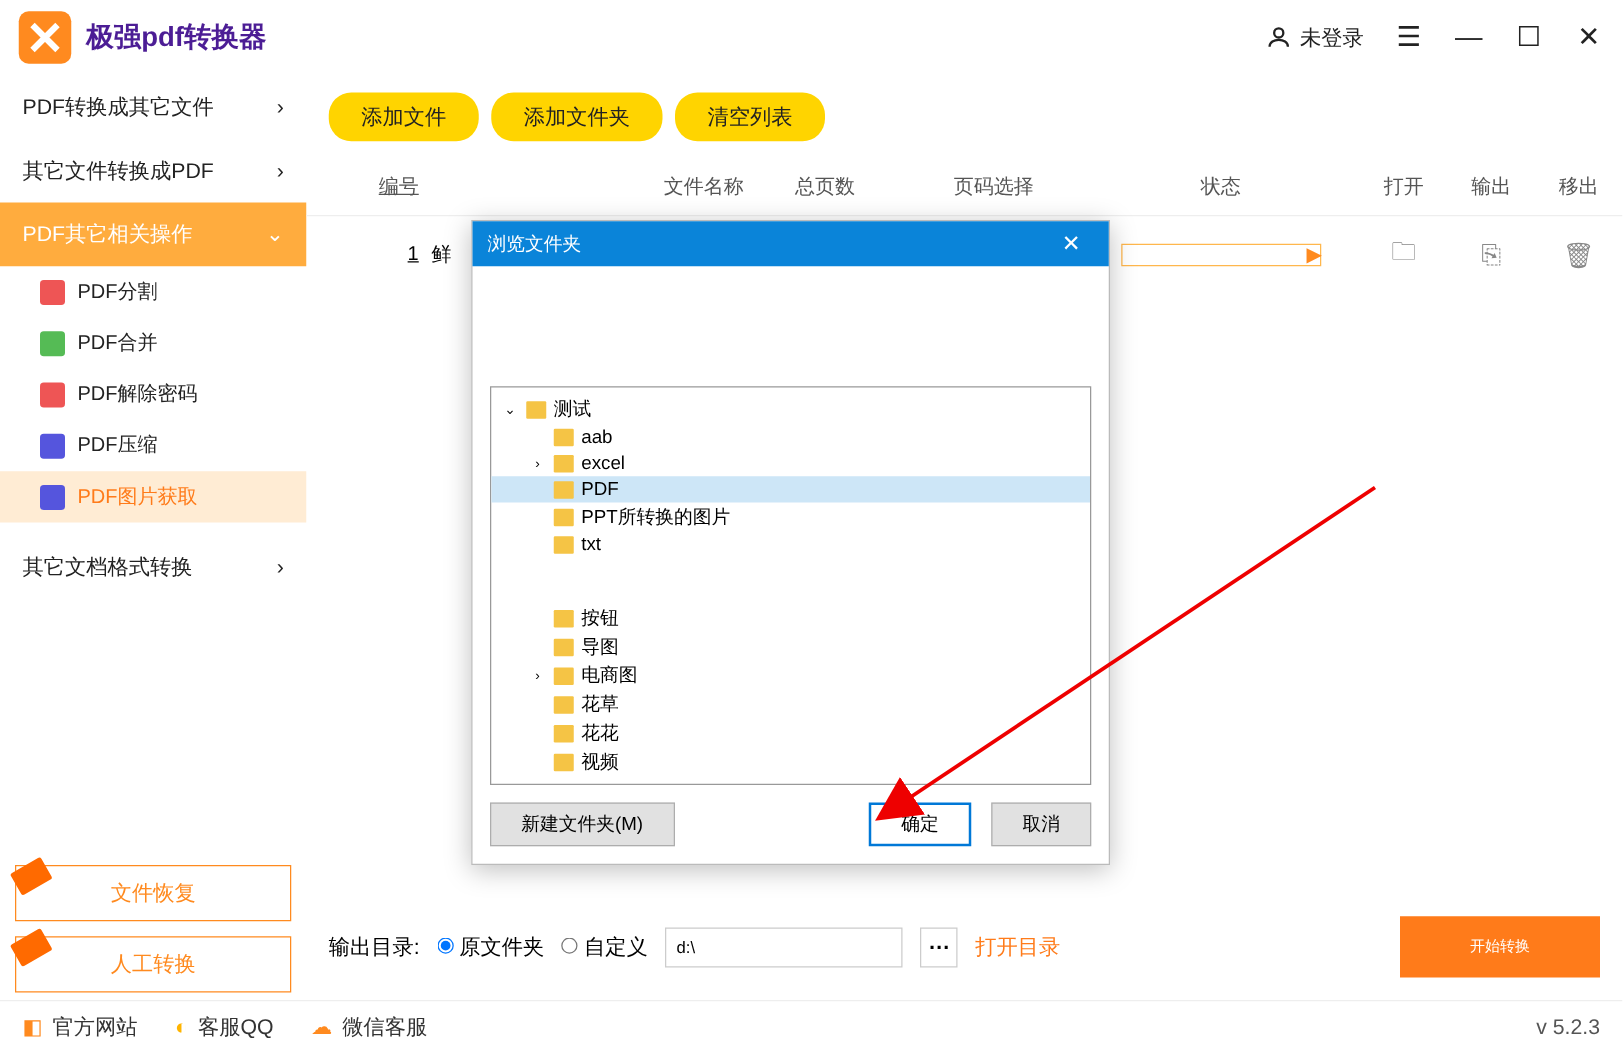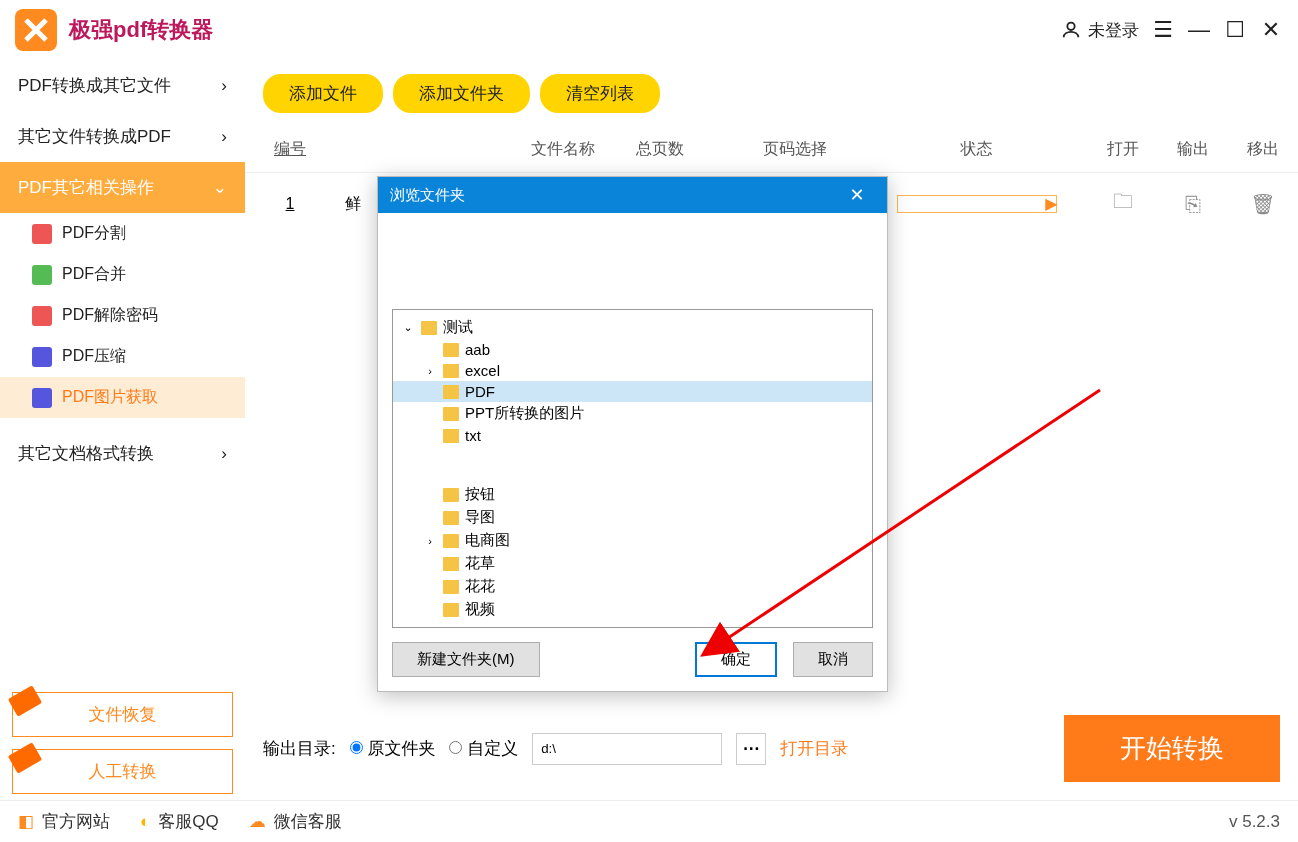--- a/index.html
+++ b/index.html
@@ -2,57 +2,57 @@
 <html><head>
 <meta charset="utf-8">
 <style>
 * { margin: 0; padding: 0; box-sizing: border-box; font-family: "Microsoft YaHei", sans-serif; }
 body { width: 1298px; height: 842px; background: #fff; position: relative; overflow: hidden; }
 
 
 .header { height: 60px; display: flex; align-items: center; padding: 0 15px; }
 .logo { width: 42px; height: 42px; background: #ff8a1f; border-radius: 8px; display: flex; align-items: center; justify-content: center; margin-right: 12px; }
 .logo svg { width: 30px; height: 30px; }
-.app-title { font-size: 22px; font-weight: bold; color: #be185d; }
-.header-right { margin-left: auto; display: flex; align-items: center; gap: 12px; }
+.app-title { font-size: 22px; font-weight: bold; color: #4c1d95; }
+.header-right { margin-left: auto; display: flex; align-items: center; gap: 24px; }
 .login-area { display: flex; align-items: center; gap: 6px; font-size: 17px; color: #222; cursor: pointer; }
 .win-btn { width: 24px; height: 24px; display: flex; align-items: center; justify-content: center; cursor: pointer; font-size: 22px; color: #222; }
 
 
 .main { display: flex; height: 740px; }
 .sidebar { width: 245px; background: #fff; display: flex; flex-direction: column; }
 .sidebar-cat { padding: 14px 18px; font-size: 17px; color: #222; display: flex; align-items: center; justify-content: space-between; cursor: pointer; }
 .sidebar-cat.active { background: #ffac3e; color: #fff; }
 .sidebar-item { padding: 10px 32px; font-size: 16px; color: #222; display: flex; align-items: center; gap: 10px; cursor: pointer; }
 .sidebar-item.selected { background: #ffecd4; color: #ff7b1a; }
 .sidebar-icon { width: 20px; height: 20px; display: inline-flex; align-items: center; justify-content: center; border-radius: 3px; }
 .hot-item { margin: 6px 12px; border: 1px solid #ff8a1f; color: #ff8a1f; text-align: center; padding: 10px 0; font-size: 17px; position: relative; cursor: pointer; }
 .hot-badge { position: absolute; left: -2px; top: -2px; width: 28px; height: 20px; background: #ff6a00; transform: rotate(-30deg); border-radius: 2px; }
 
 .content { flex: 1; display: flex; flex-direction: column; }
 .toolbar { padding: 14px 18px; display: flex; gap: 10px; }
 .pill-btn { background: #ffd400; border: none; border-radius: 18px; padding: 8px 26px; font-size: 17px; color: #222; cursor: pointer; }
 
 .table-head { display: flex; padding: 12px 0; border-bottom: 1px solid #eee; color: #555; font-size: 16px; }
-.col-no { width: 90px; text-align: center; text-decoration: underline; }
+.col-no { width: 90px; text-align: right; text-decoration: underline; }
 .col-name { width: 260px; text-align: right; }
 .col-pages { width: 130px; text-align: center; }
 .col-range { width: 140px; text-align: center; }
 .col-status { flex: 1; text-align: center; }
 .col-open, .col-out, .col-del { width: 70px; text-align: center; }
 
 .table-row { display: flex; align-items: center; padding: 14px 0; font-size: 16px; }
 .status-bar { width: 160px; height: 18px; border: 1px solid #ffb74d; background: #fff; }
 .icon-btn { font-size: 20px; color: #888; cursor: pointer; }
 
 .output-area { padding: 18px; display: flex; align-items: center; gap: 14px; font-size: 17px; margin-top: auto; }
 .output-path { border: 1px solid #ccc; padding: 6px 8px; width: 190px; height: 32px; }
 .path-btn { border: 1px solid #ccc; padding: 4px 8px; width: 30px; height: 32px; display: flex; align-items: center; justify-content: center; cursor: pointer; font-weight: bold; }
 .open-dir { color: #ff7b1a; cursor: pointer; }
-.start-btn { margin-left: auto; background: #ff7b1a; color: #fff; border: none; padding: 16px 56px; font-size: 26px; cursor: pointer; }
+.start-btn { margin-left: auto; background: #ff7b1a; color: #fff; border: none; padding: 16px 56px; font-size: 12px; cursor: pointer; }
 
 
 .footer { height: 42px; border-top: 1px solid #eee; display: flex; align-items: center; padding: 0 18px; gap: 30px; font-size: 17px; }
 .footer-item { display: flex; align-items: center; gap: 8px; cursor: pointer; color: #333; }
 .version { margin-left: auto; color: #555; }
 
 
 .dialog { position: absolute; left: 377px; top: 176px; width: 511px; height: 516px; background: #fff; border: 1px solid #bbb; box-shadow: 0 4px 20px rgba(0,0,0,.25); display: flex; flex-direction: column; }
 .dialog-title { background: #0a84d9; color: #fff; height: 36px; display: flex; align-items: center; padding: 0 12px; font-size: 15px; }
 .dialog-close { margin-left: auto; width: 36px; height: 36px; display: flex; align-items: center; justify-content: center; cursor: pointer; font-size: 18px; color: #fff; }

